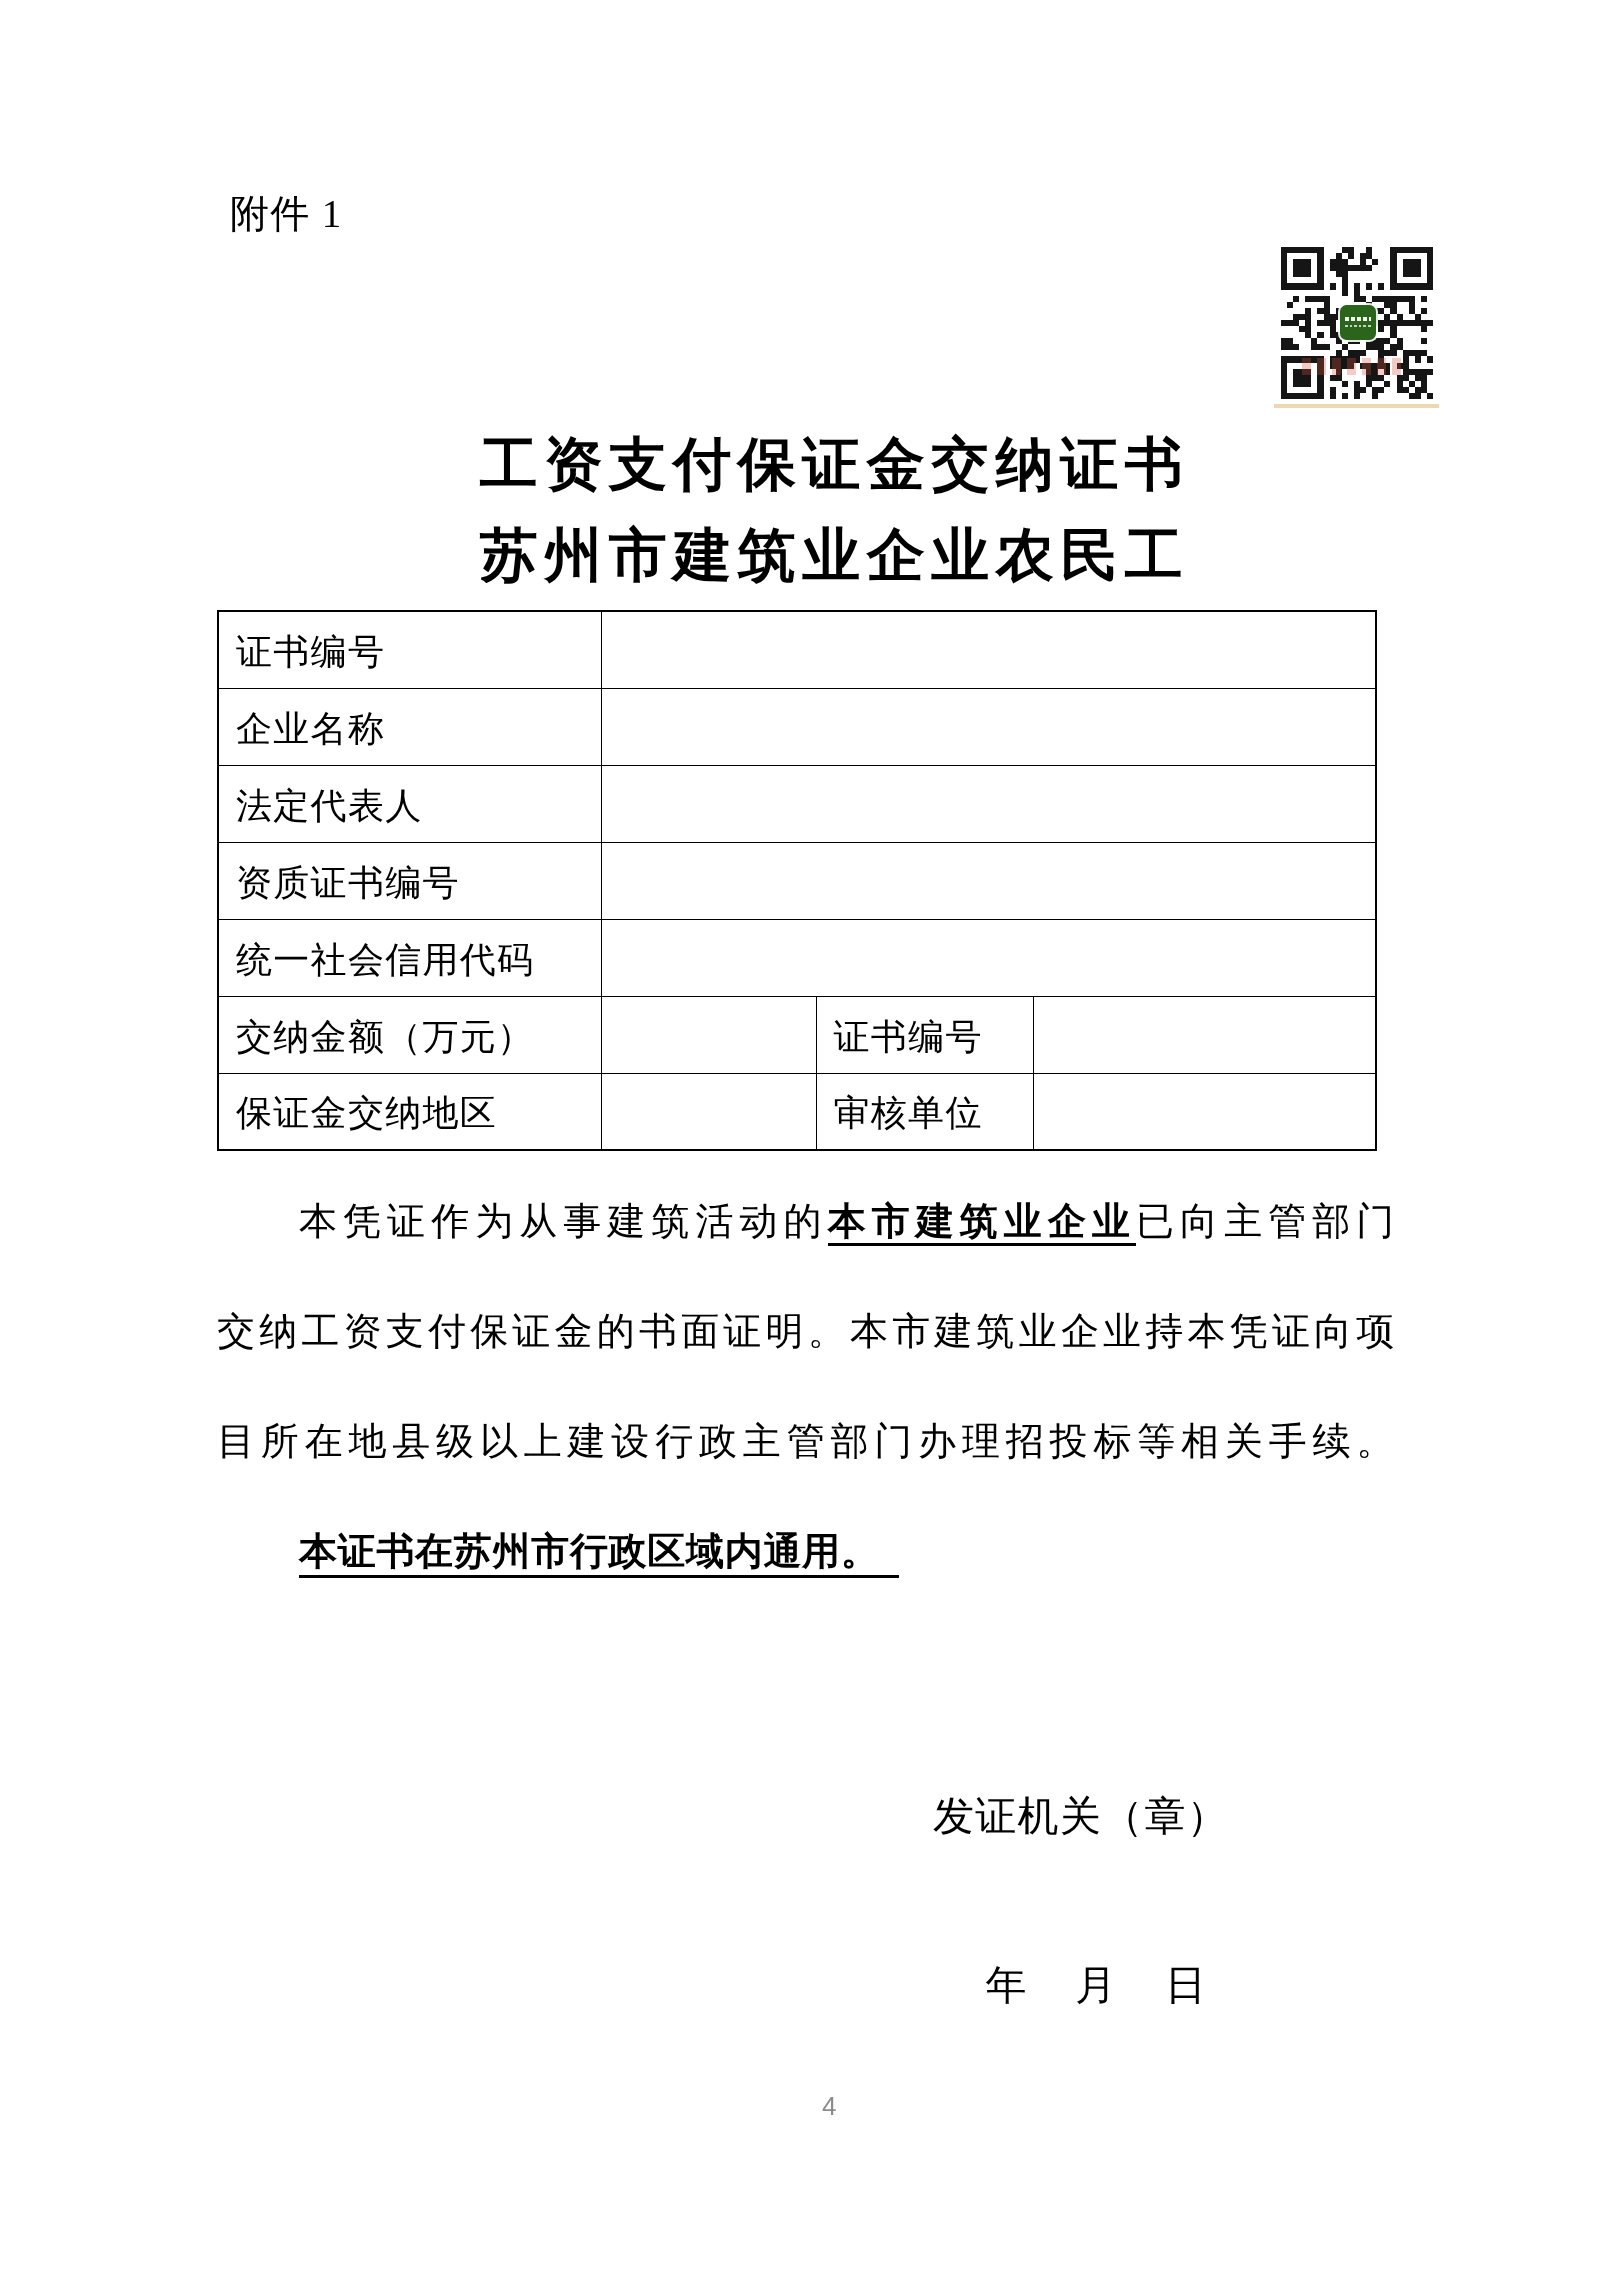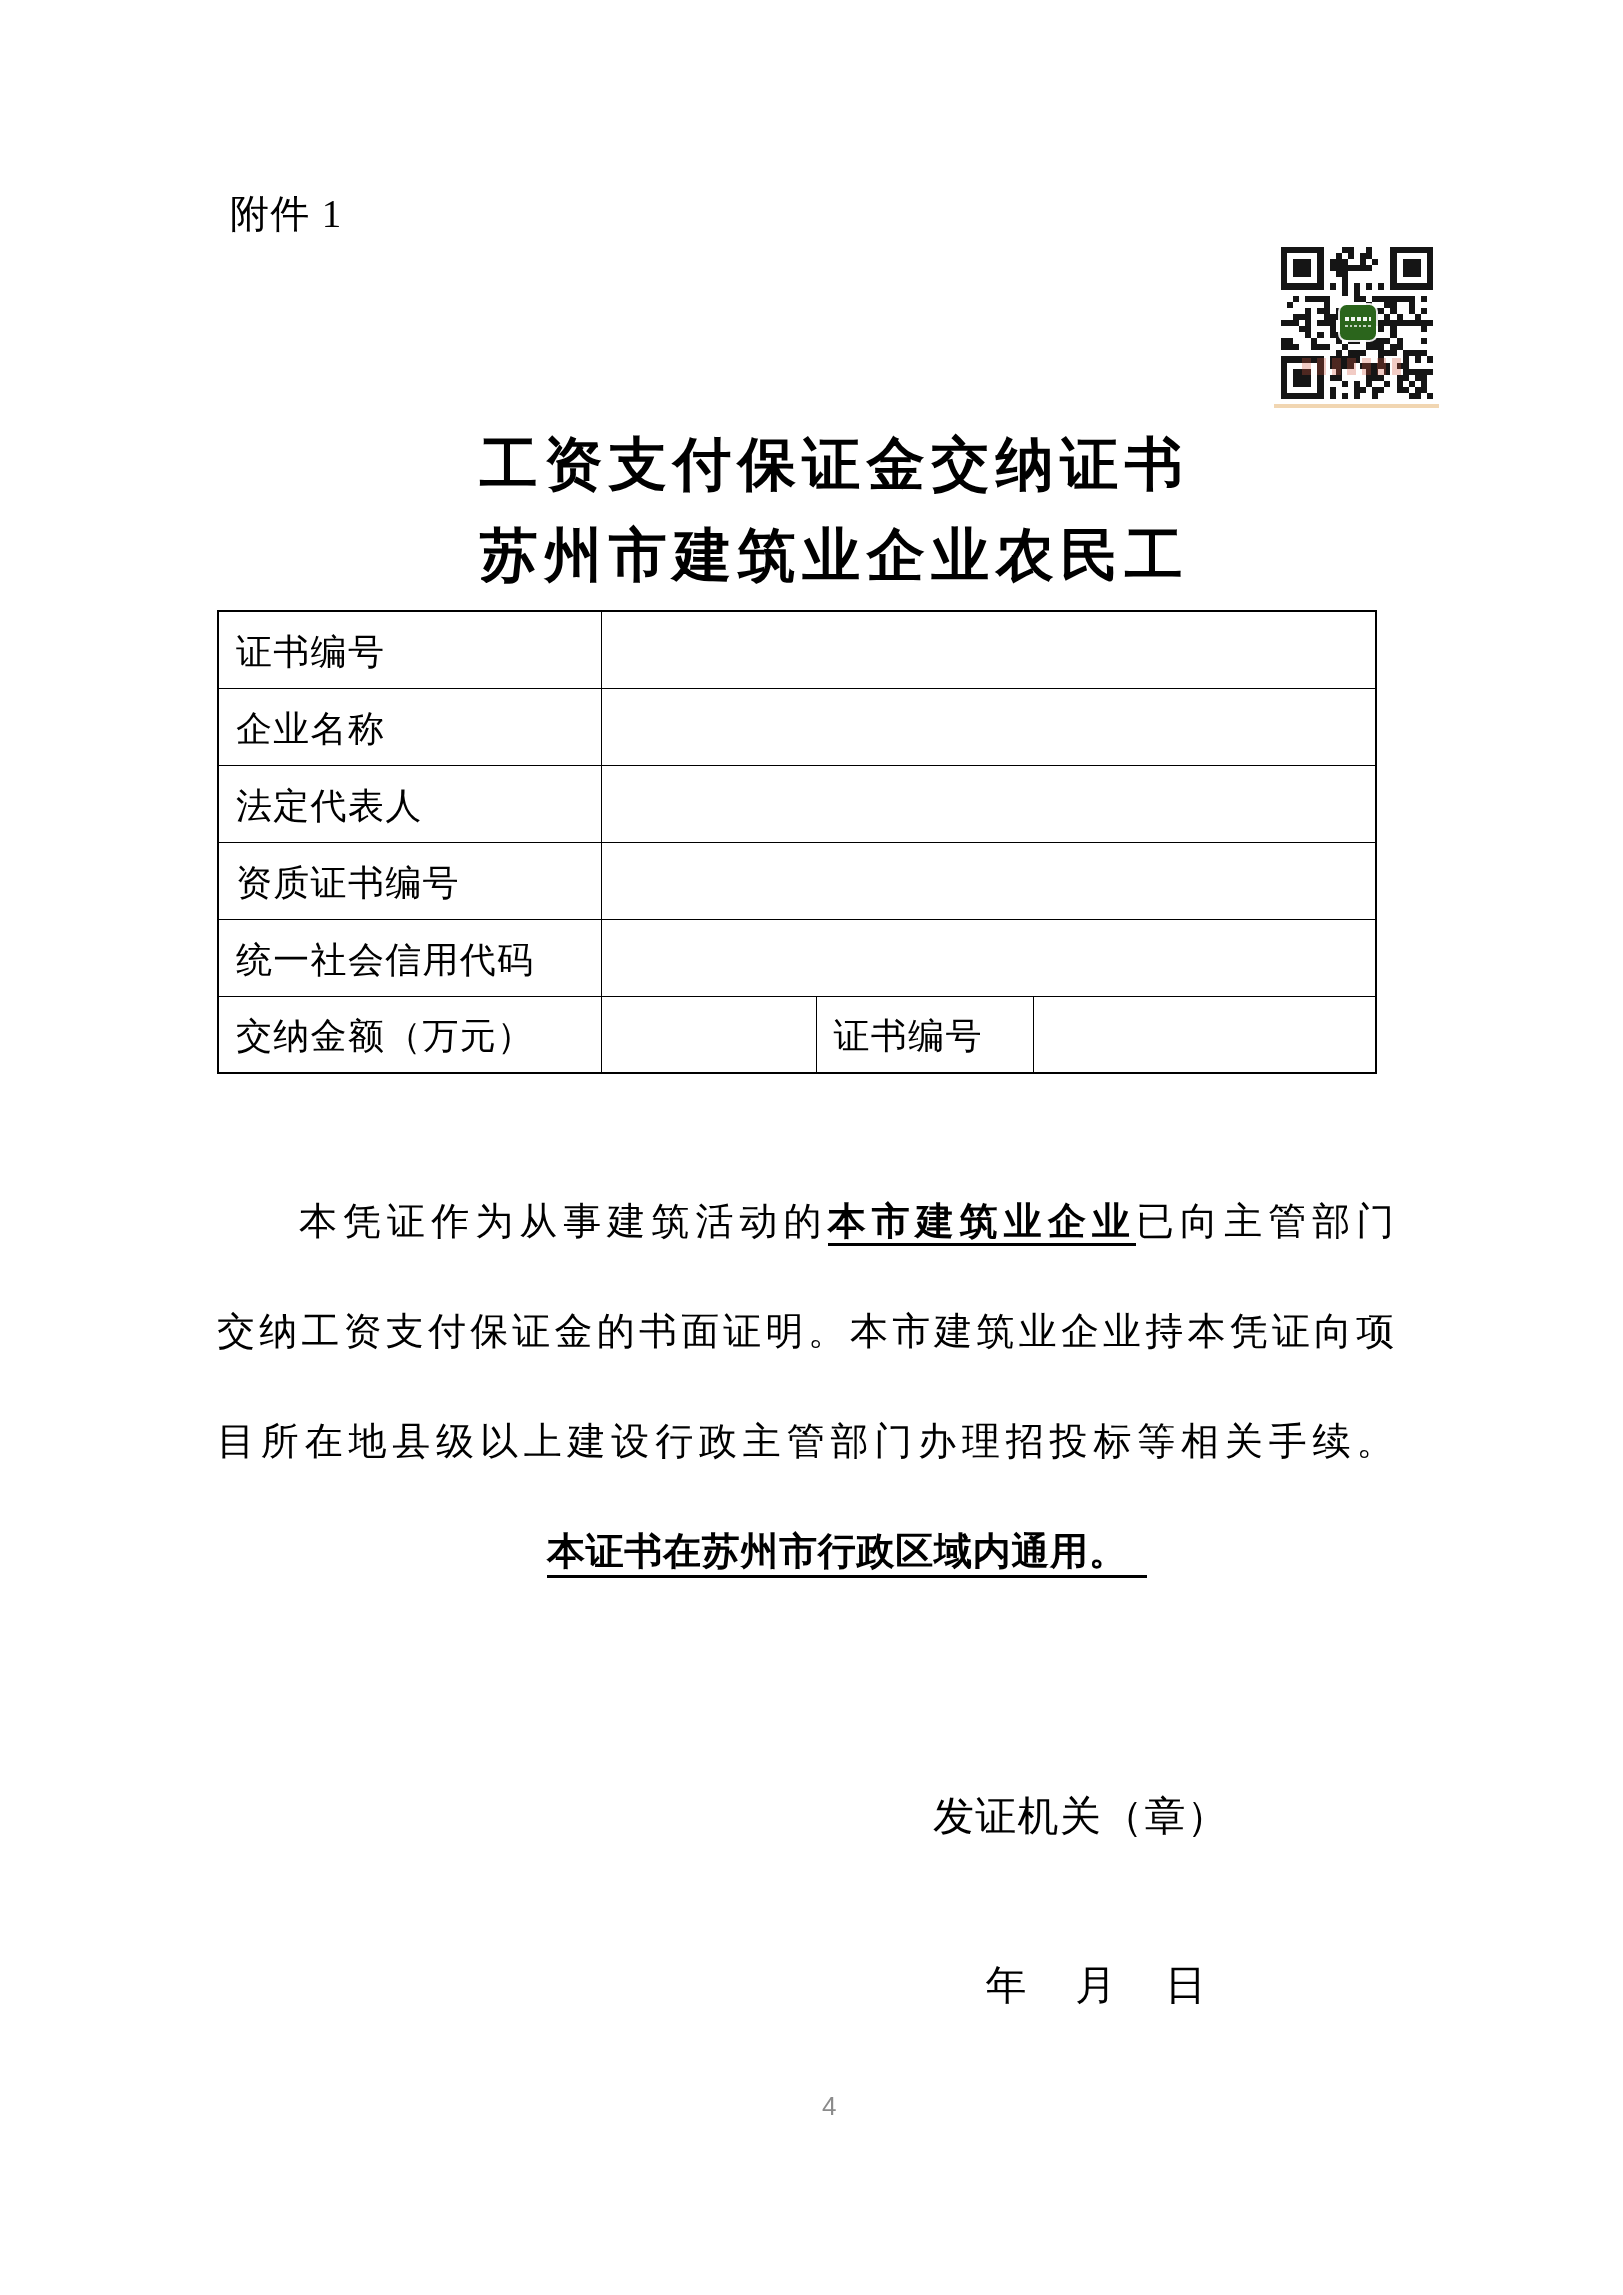--- a/index.html
+++ b/index.html
@@ -100,21 +100,21 @@
     left: 217px; top: 1166px;
     width: 1178px;
     font-size: 38px;
     line-height: 110px;
     letter-spacing: 0.7px;
   }
   .body-text .jline {
     text-align: justify;
     text-align-last: justify;
   }
-  .body-text .indent { text-indent: 82px; text-align: center; }
+  .body-text .indent { text-indent: 82px; }
   .seg-bold-u {
     font-weight: bold;
     border-bottom: 3.9px solid #000;
     padding-bottom: 1.3px;
   }
   .p2-line {
     font-weight: bold;
     text-align: left;
   }
   .p2-line .p2-inner {
@@ -496,20 +496,26 @@
       <tr>
         <td>统一社会信用代码</td>
         <td class="val" colspan="3"></td>
       </tr>
       <tr>
         <td>交纳金额（万元）</td>
         <td class="val"></td>
         <td>证书编号</td>
         <td class="val"></td>
       </tr>
+      <tr>
+        <td>保证金交纳地区</td>
+        <td class="val"></td>
+        <td>审核单位</td>
+        <td class="val"></td>
+      </tr>
     </tbody>
   </table>
 
   <div class="body-text">
     <div class="jline indent">
       <span>本凭证作为从事建筑活动的</span><span class="seg-bold-u">本市建筑业企业</span><span>已向主管部门</span>
     </div>
     <div class="jline">交纳工资支付保证金的书面证明。本市建筑业企业持本凭证向项</div>
     <div class="jline">目所在地县级以上建设行政主管部门办理招投标等相关手续。</div>
     <div class="p2-line indent">

